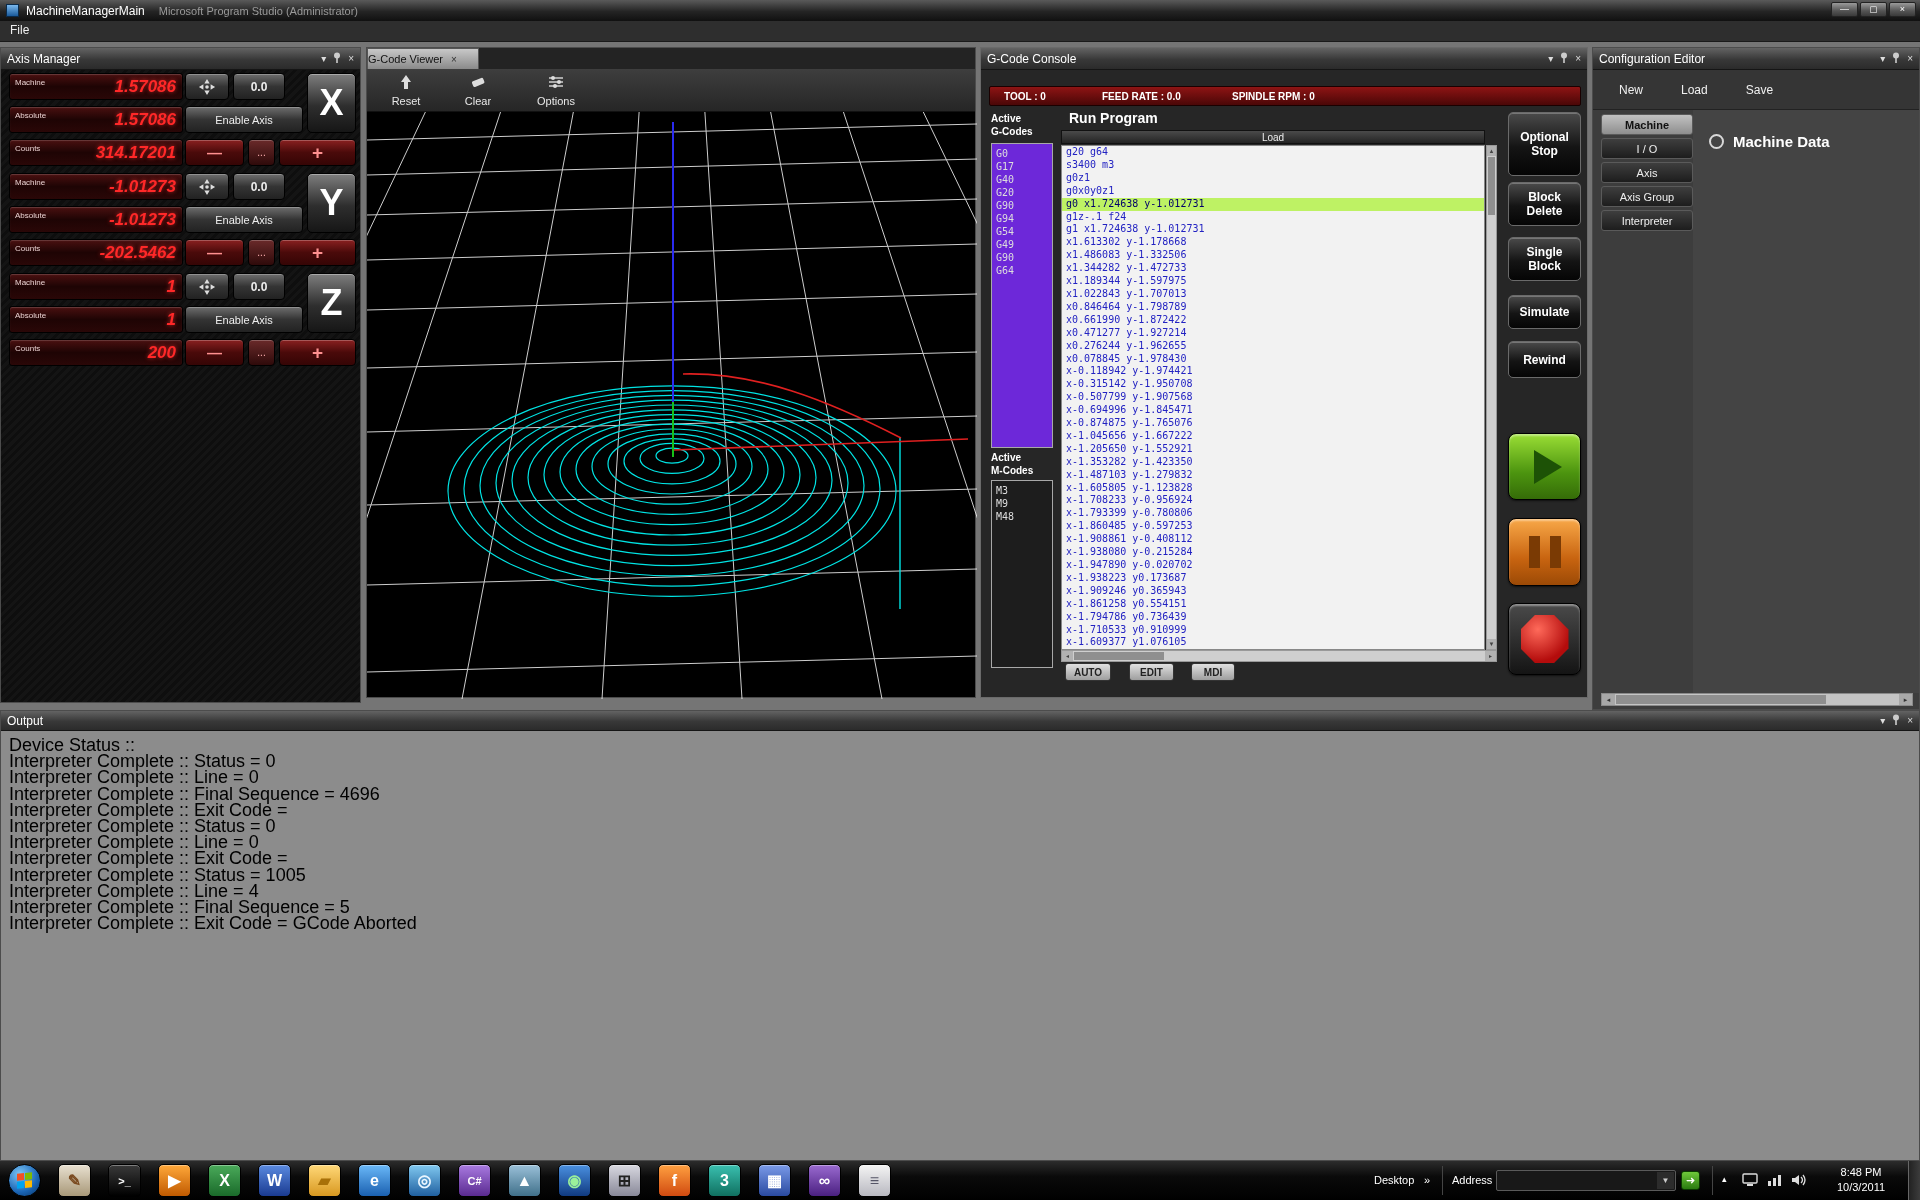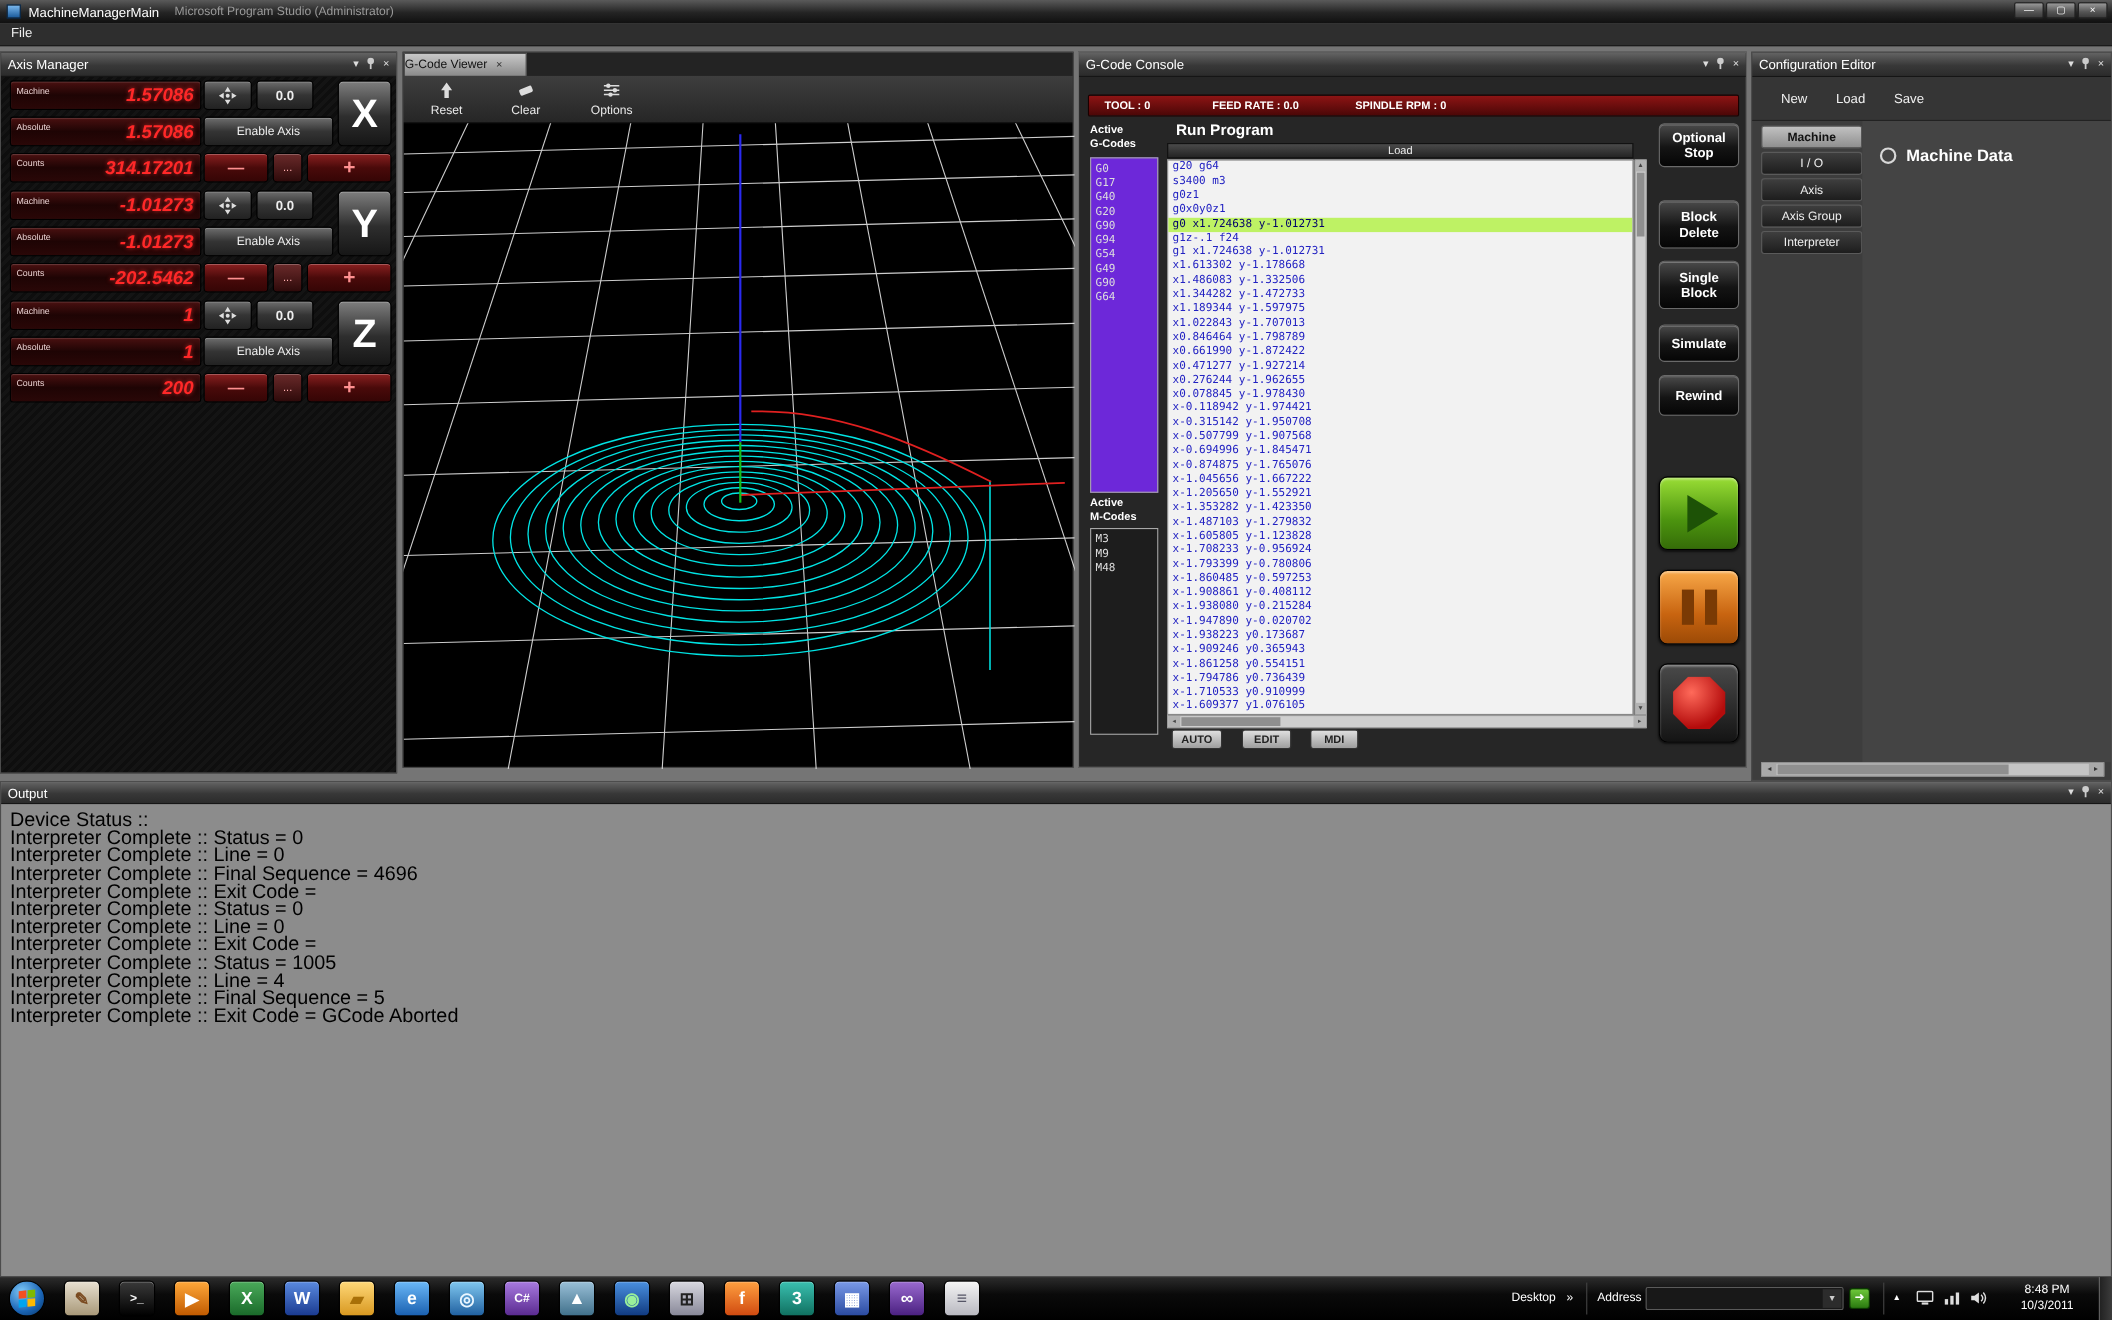--- a/index.html
+++ b/index.html
@@ -77,21 +77,21 @@
 .big-btn{position:absolute;left:527px;width:73px;border:1px solid #000;border-radius:8px;display:flex;align-items:center;justify-content:center;box-shadow:inset 0 2px 2px rgba(255,255,255,.4),0 1px 2px rgba(0,0,0,.6)}
 #play-btn{top:385px;height:67px;background:linear-gradient(#9ade35,#4c940f 60%,#356c08)}
 #play-btn .tri{width:0;height:0;border-left:28px solid #1d5206;border-top:17px solid transparent;border-bottom:17px solid transparent;margin-left:6px}
 #pause-btn{top:470px;height:68px;background:linear-gradient(#f8a848,#c86410 60%,#9c4a06)}
 #pause-btn .bar{width:11px;height:32px;background:#7a3a04;margin:0 5px}
 #stop-btn{top:555px;height:72px;background:linear-gradient(#4a4a4a,#141414)}
 #stop-btn .oct{width:48px;height:48px;background:radial-gradient(circle at 35% 30%,#ff6a5a,#b40c0c 70%);clip-path:polygon(30% 0,70% 0,100% 30%,100% 70%,70% 100%,30% 100%,0 70%,0 30%)}
 
 
 #config{position:absolute;left:1592px;top:47px;width:328px;height:663px;background:#3d3d3d;border:1px solid #4c4c4c}
-#config-toolbar{position:absolute;left:0;top:22px;right:0;height:40px;background:#353535;border-bottom:1px solid #222;display:flex;align-items:center;gap:26px;padding-left:26px}
+#config-toolbar{position:absolute;left:0;top:22px;right:0;height:40px;background:#353535;border-bottom:1px solid #222;display:flex;align-items:center;gap:38px;padding-left:26px}
 .cfg-tool{font-size:12px;color:#f0f0f0}
 #config-tabs{position:absolute;left:8px;top:66px;width:92px}
 .cfg-tab{height:21px;margin-bottom:3px;background:linear-gradient(#3e3e3e,#1d1d1d);border:1px solid #5a5a5a;border-radius:3px;color:#eee;font-size:11px;display:flex;align-items:center;justify-content:center}
 .cfg-tab.active{background:linear-gradient(#c2c2c2,#8e8e8e);color:#111;font-weight:bold}
 #config-content{position:absolute;left:100px;top:62px;width:226px;height:583px;background:#444}
 #cfg-radio{position:absolute;left:16px;top:24px;width:15px;height:15px;border:2px solid #d8d8d8;border-radius:50%}
 #cfg-content-title{position:absolute;left:40px;top:23px;font-size:15px;font-weight:bold;color:#fff}
 #cfg-hscroll{position:absolute;left:8px;top:645px;width:312px;height:13px;background:#c4c4c4;border:1px solid #8a8a8a}
 .cfg-scr-arrow{position:absolute;top:0;width:13px;height:11px;background:#a8a8a8;color:#333;font-size:7px;line-height:11px;text-align:center}
 #cfg-hthumb{position:absolute;left:14px;top:1px;width:210px;height:9px;background:#8f8f8f}
@@ -425,21 +425,21 @@
   <div id="hscroll">
     <div class="hscr-arrow" style="left:0">◂</div>
     <div id="hthumb"></div>
     <div class="hscr-arrow" style="right:0">▸</div>
   </div>
 
   <div class="mode-btn" style="left:84px;width:46px">AUTO</div>
   <div class="mode-btn" style="left:148px;width:45px">EDIT</div>
   <div class="mode-btn" style="left:210px;width:44px">MDI</div>
 
-  <div class="side-btn" style="top:64px;height:40px">Optional Stop</div>
+  <div class="side-btn" style="top:64px;height:64px">Optional Stop</div>
   <div class="side-btn" style="top:134px;height:44px">Block Delete</div>
   <div class="side-btn" style="top:189px;height:44px">Single Block</div>
   <div class="side-btn" style="top:247px;height:34px">Simulate</div>
   <div class="side-btn" style="top:293px;height:37px">Rewind</div>
 
   <div id="play-btn" class="big-btn">
       <div class="tri"></div>
     </div>
   <div id="pause-btn" class="big-btn">
       <div class="bar"></div>

